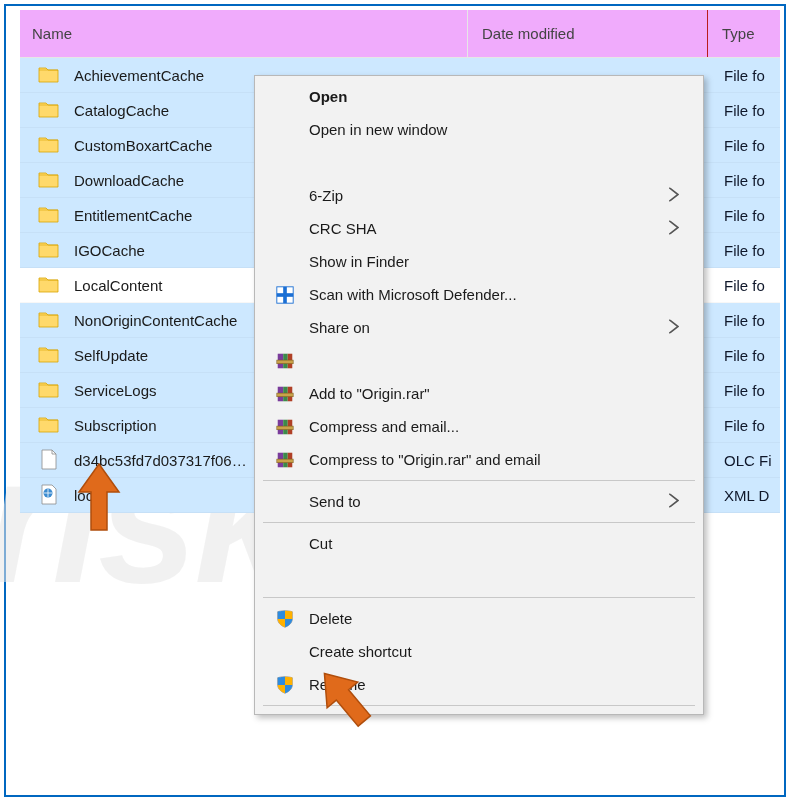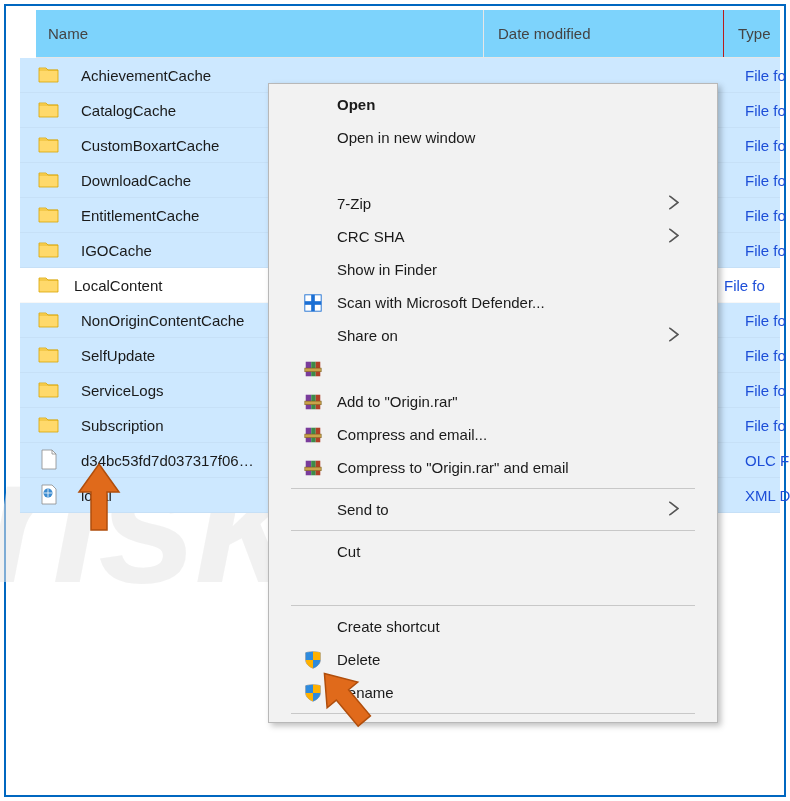--- a/index.html
+++ b/index.html
@@ -15,63 +15,62 @@
   }
   .frame {
     position: absolute;
     top: 4px; left: 4px; right: 4px; bottom: 4px;
     border: 2px solid #0067c0;
     background: #fff;
   }
   
   .hdr {
     position: absolute;
-    top: 4px; left: 30px; right: 4px;
+    top: 4px; left: 14px; right: 4px;
     height: 48px;
     display: flex;
     align-items: center;
     font-size: 15px;
     color: #444;
-    background: #7dd3fc;
+    background: #f0abfc;
     border-bottom: 1px solid #e6e6e6;
   }
   .col-name   { width: 448px; padding-left: 12px; border-right: 1px solid #e6e6e6; height: 100%; display:flex; align-items:center;}
   .col-date   { width: 240px; padding-left: 14px; border-right: 1px solid #b91c1c; height: 100%; display:flex; align-items:center;}
   .col-type   { flex: 1;      padding-left: 14px; height: 100%; display:flex; align-items:center;}
 
   
   .list {
     position: absolute;
     top: 52px; left: 14px; right: 4px;
   }
   .row {
     display: flex;
     align-items: center;
     height: 35px;
     border-bottom: 1px solid rgba(0,0,0,0.03);
   }
-  .row.sel { background: #cde8ff; gap: 7px; }
+  .row.sel { background: #cde8ff; }
   .row .ic { width: 22px; height: 22px; margin-left: 18px; margin-right: 14px; flex: 0 0 22px; }
   .row .name {
     flex: 0 0 396px;
     white-space: nowrap; overflow: hidden;
   }
   .row .date { flex: 0 0 240px; padding-left: 14px; color: #333; white-space: nowrap; }
-  .row .type { flex: 1; padding-left: 14px; color: #1d4ed8; white-space: nowrap; }
+  .row .type { flex: 1; padding-left: 14px; color: #0f172a; white-space: nowrap; }
 
   
   .menu {
     position: absolute;
-    top: 69px; left: 262px;
+    top: 69px; left: 248px;
     width: 450px;
     background: #f2f2f2;
     border: 1px solid #b8b8b8;
     box-shadow: 3px 3px 6px rgba(0,0,0,.25);
-    padding: 4px 20px;
-    margin-top: 8px;
+    padding: 4px 6px;
   }
   .mi {
     display: flex;
     align-items: center;
     height: 33px;
     padding-left: 12px;
     position: relative;
     color: #1a1a1a;
   }
   .mi .mic { width: 24px; height: 24px; margin-right: 12px; flex: 0 0 24px; display:flex; align-items:center; justify-content:center;}
@@ -227,21 +226,21 @@
       </div>
       <div class="mi">
         <span class="mic"></span>
         <span class="lbl">Open in new window</span>
       </div>
       <div class="mi">
         <span class="mic"></span>
       </div>
       <div class="mi">
         <span class="mic"></span>
-        <span class="lbl">7-Zip</span>
+        <span class="lbl">6-Zip</span>
         <span class="arw"><svg width="10" height="14" viewBox="0 0 10 14">
             <use href="#ic-chevron"></use>
           </svg></span>
       </div>
       <div class="mi">
         <span class="mic"></span>
         <span class="lbl">CRC SHA</span>
         <span class="arw"><svg width="10" height="14" viewBox="0 0 10 14">
             <use href="#ic-chevron"></use>
           </svg></span>
@@ -307,30 +306,30 @@
       <div class="sep"></div>
       <div class="mi">
         <span class="mic"></span>
         <span class="lbl">Cut</span>
       </div>
       <div class="mi">
         <span class="mic"></span>
       </div>
       <div class="sep"></div>
       <div class="mi">
+        <span class="mic">
+          <svg width="20" height="20" viewBox="0 0 22 22">
+            <use href="#ic-shield-uac"></use>
+          </svg>
+        </span>
+        <span class="lbl">Delete</span>
+      </div>
+      <div class="mi">
         <span class="mic"></span>
         <span class="lbl">Create shortcut</span>
-      </div>
-      <div class="mi">
-        <span class="mic">
-          <svg width="20" height="20" viewBox="0 0 22 22">
-            <use href="#ic-shield-uac"></use>
-          </svg>
-        </span>
-        <span class="lbl">Delete</span>
       </div>
       <div class="mi">
         <span class="mic">
           <svg width="20" height="20" viewBox="0 0 22 22">
             <use href="#ic-shield-uac"></use>
           </svg>
         </span>
         <span class="lbl">Rename</span>
       </div>
       <div class="sep"></div>

